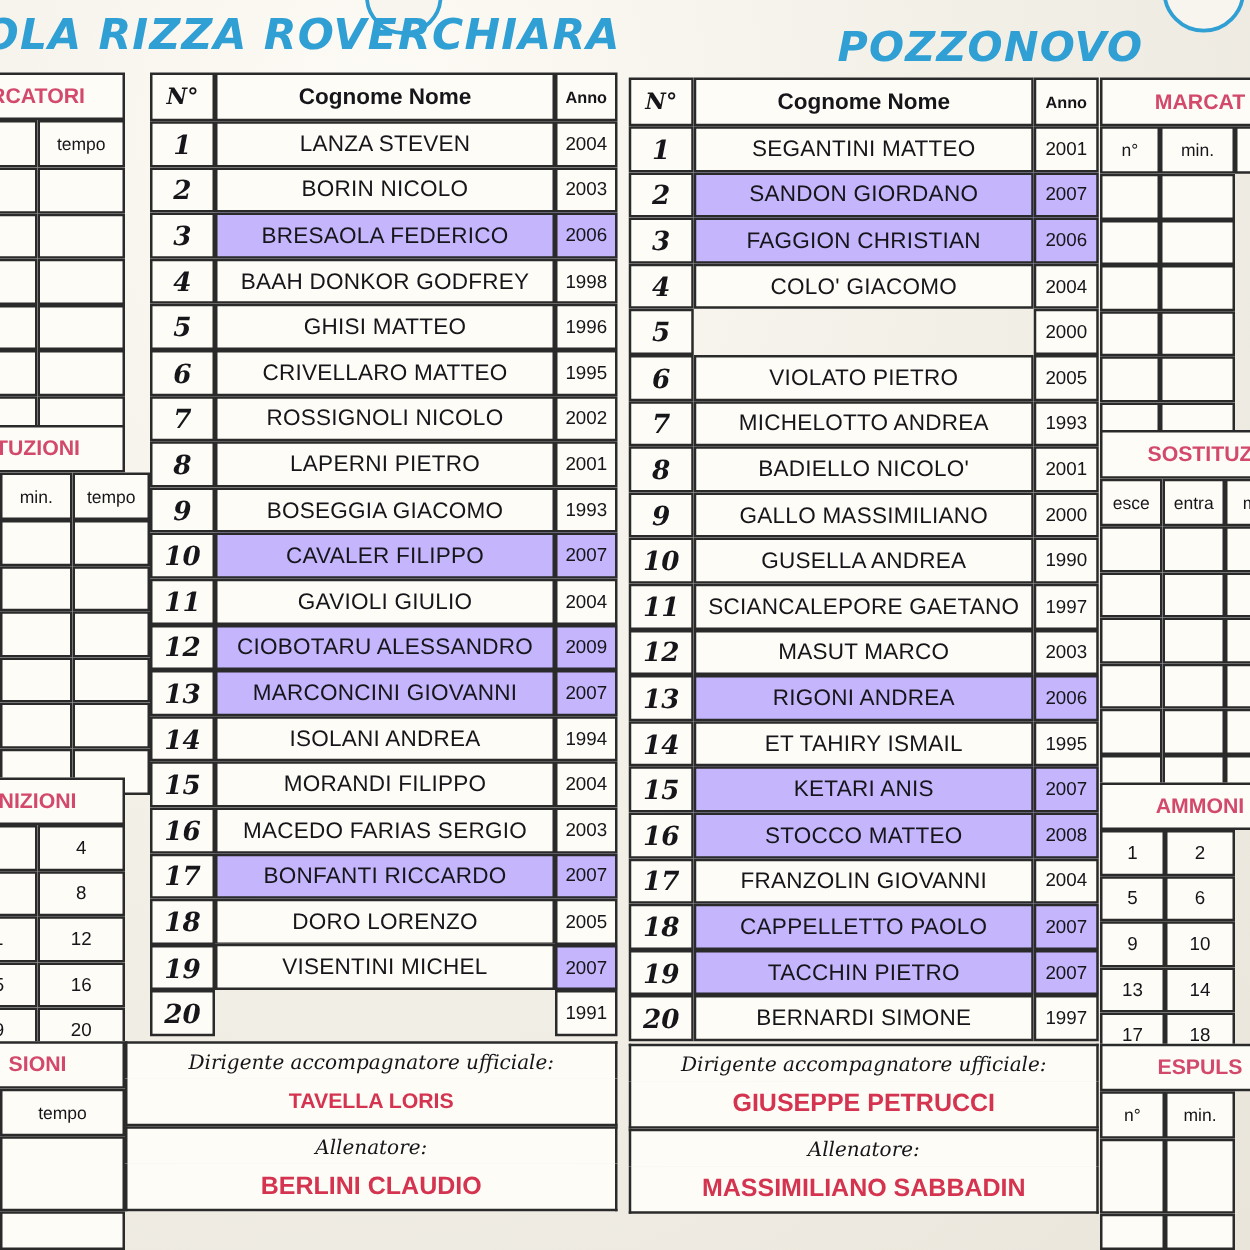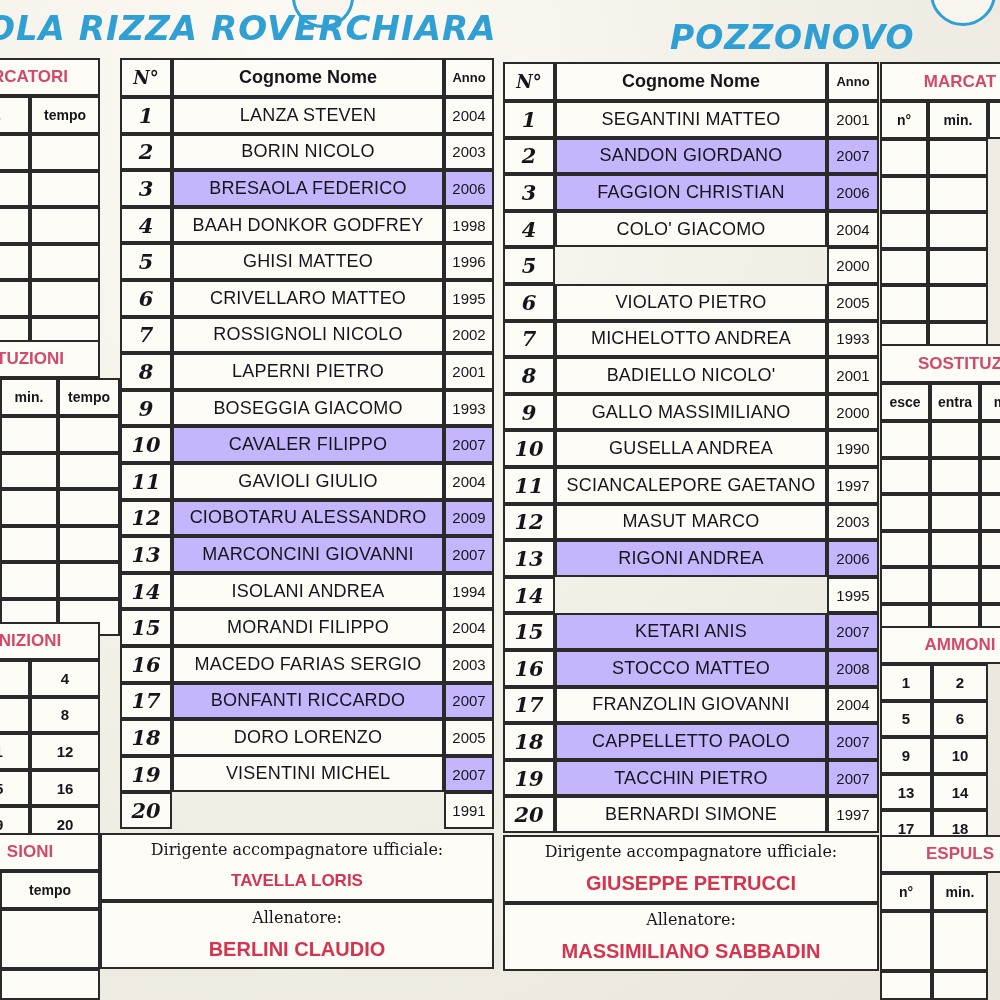--- a/index.html
+++ b/index.html
@@ -49,22 +49,22 @@
     font-style:italic;font-weight:bold;
     font-size:21px;
   }
   .cell.name{font-size:18px;letter-spacing:.2px;}
   .cell.year{font-size:15px;}
   .cell.head{font-weight:bold;font-size:18px;}
   .cell.head.small{font-size:13px;font-weight:bold;}
   .yellow{background:#c4b5fd;}
   .pinkhead{color:#d3496b;font-weight:bold;}
   .redtext{color:#d4344f;font-weight:bold;}
-  .ital{}
-  .sidecell{font-size:15px;font-weight:bold;}
+  .ital{font-style:italic;}
+  .sidecell{font-size:15px;}
   .blank{background:#fdfcf7;}
 </style>
 </head>
 <body>
 
 <div id="paper"></div>
 <div class="sheet" id="sheet">
     <div class="circle-top" style="left:292px;top:-34px;width:56px;height:56px;"></div>
     <div class="circle-top" style="left:930px;top:-40px;width:60px;height:60px;"></div>
     <div class="team-title" style="left:-14px;top:8px;font-size:34px;">OLA RIZZA ROVERCHIARA</div>
@@ -166,20 +166,21 @@
     <div class="cell num" style="left:503px;top:467px;width:52px;height:36.6px;">11</div>
     <div class="cell name" style="left:555px;top:467px;width:272px;height:36.6px;">SCIANCALEPORE GAETANO</div>
     <div class="cell year" style="left:827px;top:467px;width:52px;height:36.6px;">1997</div>
     <div class="cell num" style="left:503px;top:503.6px;width:52px;height:36.6px;">12</div>
     <div class="cell name" style="left:555px;top:503.6px;width:272px;height:36.6px;">MASUT MARCO</div>
     <div class="cell year" style="left:827px;top:503.6px;width:52px;height:36.6px;">2003</div>
     <div class="cell num" style="left:503px;top:540.2px;width:52px;height:36.6px;">13</div>
     <div class="cell name yellow" style="left:555px;top:540.2px;width:272px;height:36.6px;">RIGONI ANDREA</div>
     <div class="cell year yellow" style="left:827px;top:540.2px;width:52px;height:36.6px;">2006</div>
     <div class="cell num" style="left:503px;top:576.8px;width:52px;height:36.6px;">14</div>
+    <div class="cell name" style="left:555px;top:576.8px;width:272px;height:36.6px;">ET TAHIRY ISMAIL</div>
     <div class="cell year" style="left:827px;top:576.8px;width:52px;height:36.6px;">1995</div>
     <div class="cell num" style="left:503px;top:613.4px;width:52px;height:36.6px;">15</div>
     <div class="cell name yellow" style="left:555px;top:613.4px;width:272px;height:36.6px;">KETARI ANIS</div>
     <div class="cell year yellow" style="left:827px;top:613.4px;width:52px;height:36.6px;">2007</div>
     <div class="cell num" style="left:503px;top:650px;width:52px;height:36.6px;">16</div>
     <div class="cell name yellow" style="left:555px;top:650px;width:272px;height:36.6px;">STOCCO MATTEO</div>
     <div class="cell year yellow" style="left:827px;top:650px;width:52px;height:36.6px;">2008</div>
     <div class="cell num" style="left:503px;top:686.6px;width:52px;height:36.6px;">17</div>
     <div class="cell name" style="left:555px;top:686.6px;width:272px;height:36.6px;">FRANZOLIN GIOVANNI</div>
     <div class="cell year" style="left:827px;top:686.6px;width:52px;height:36.6px;">2004</div>

